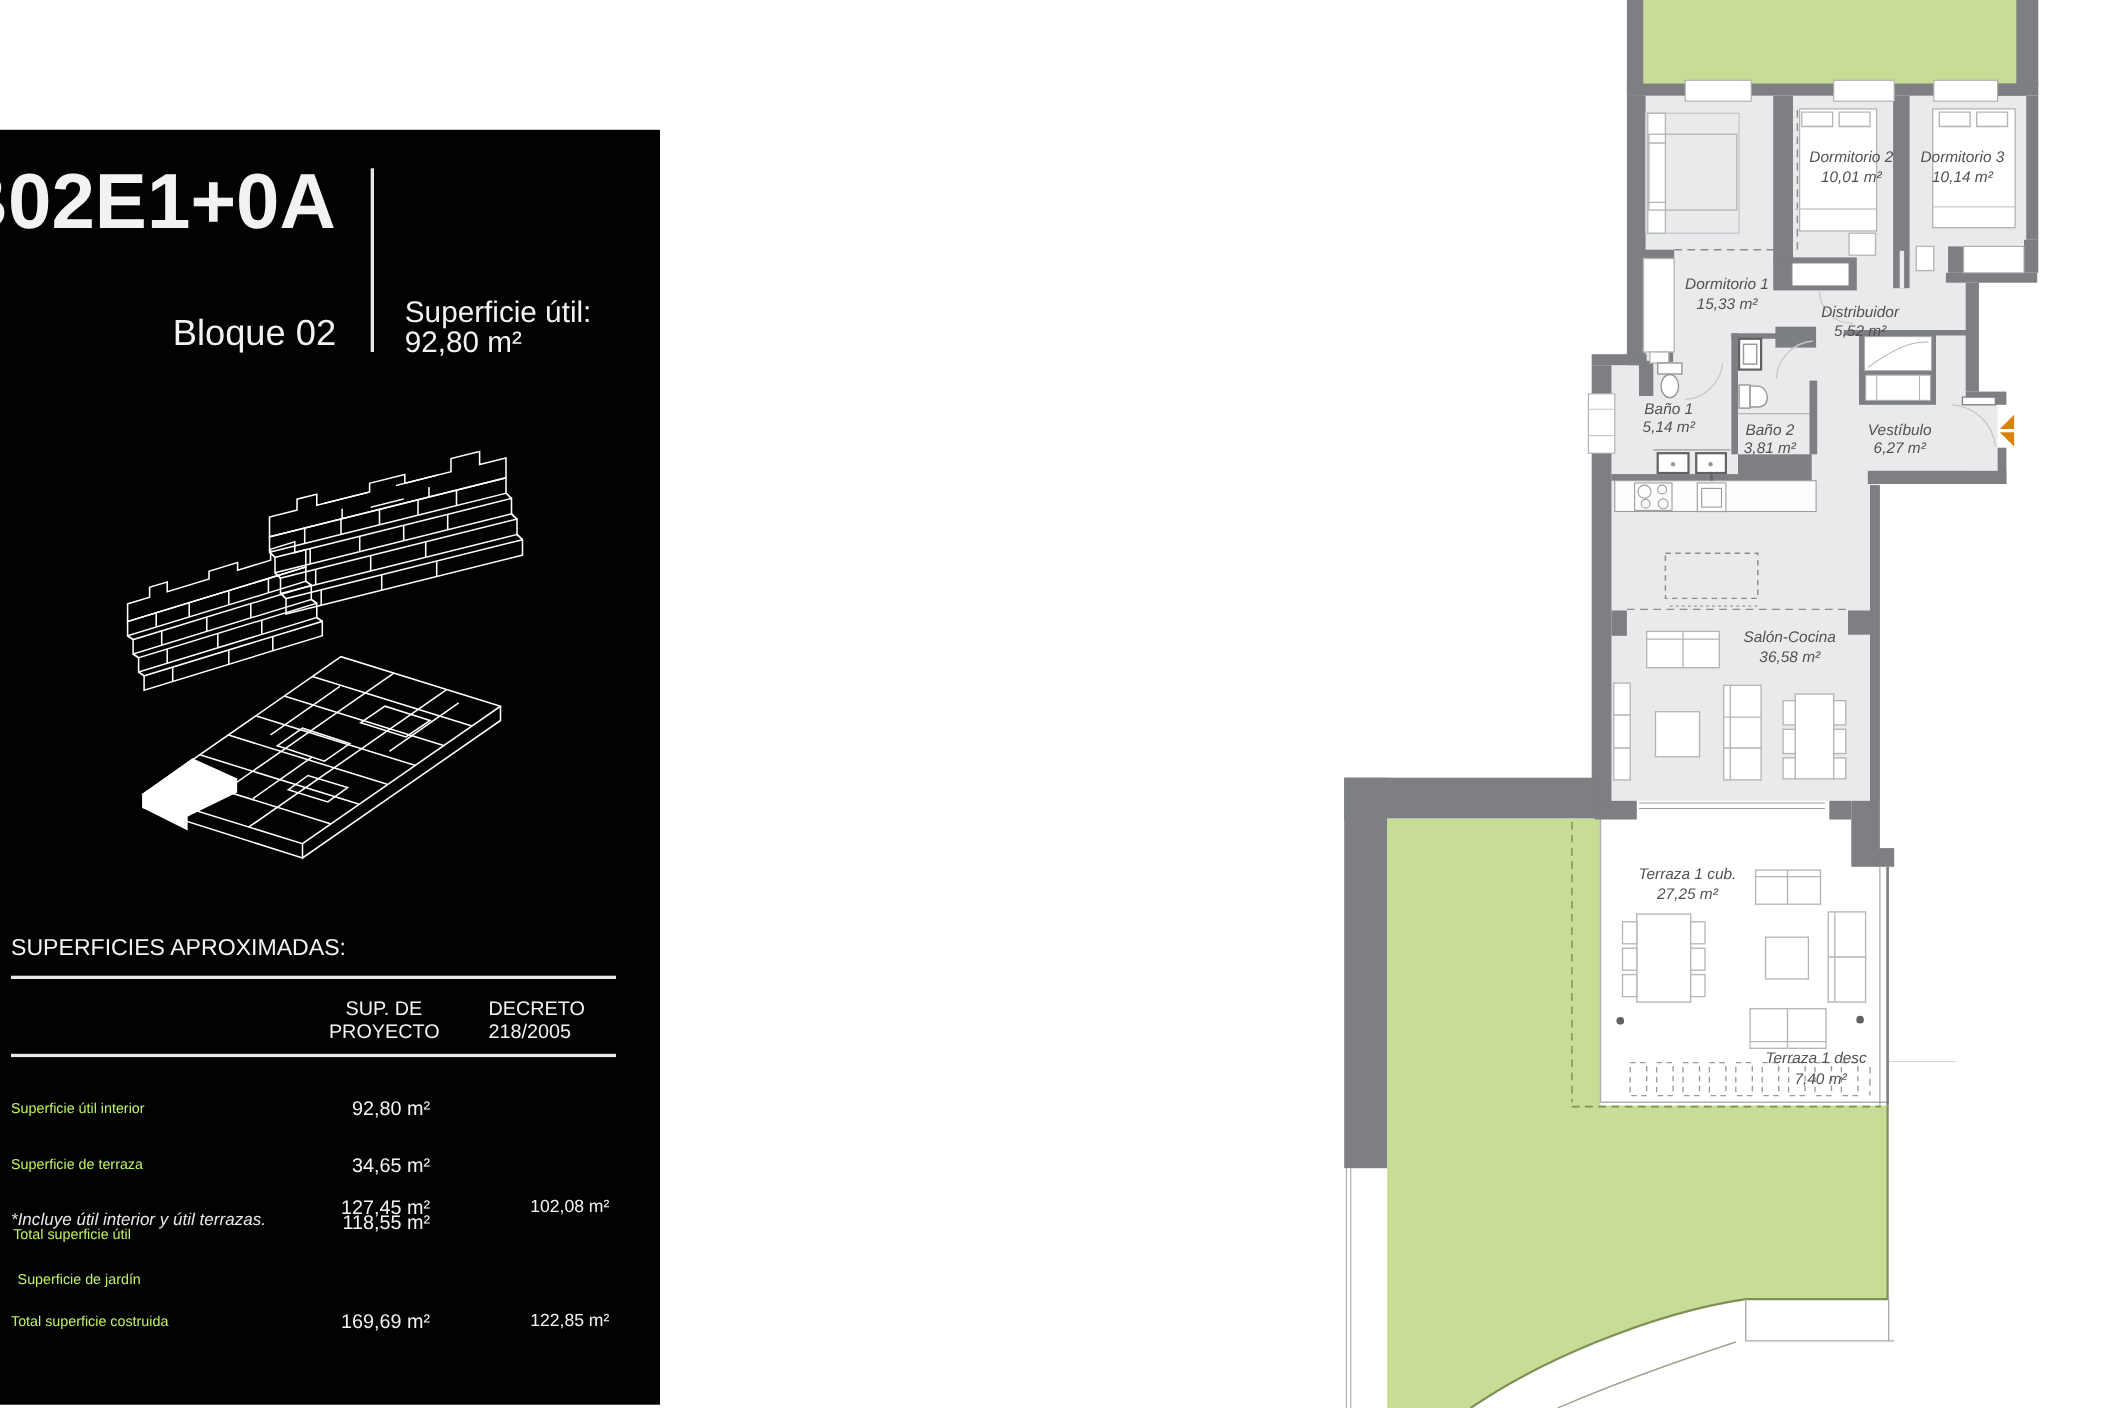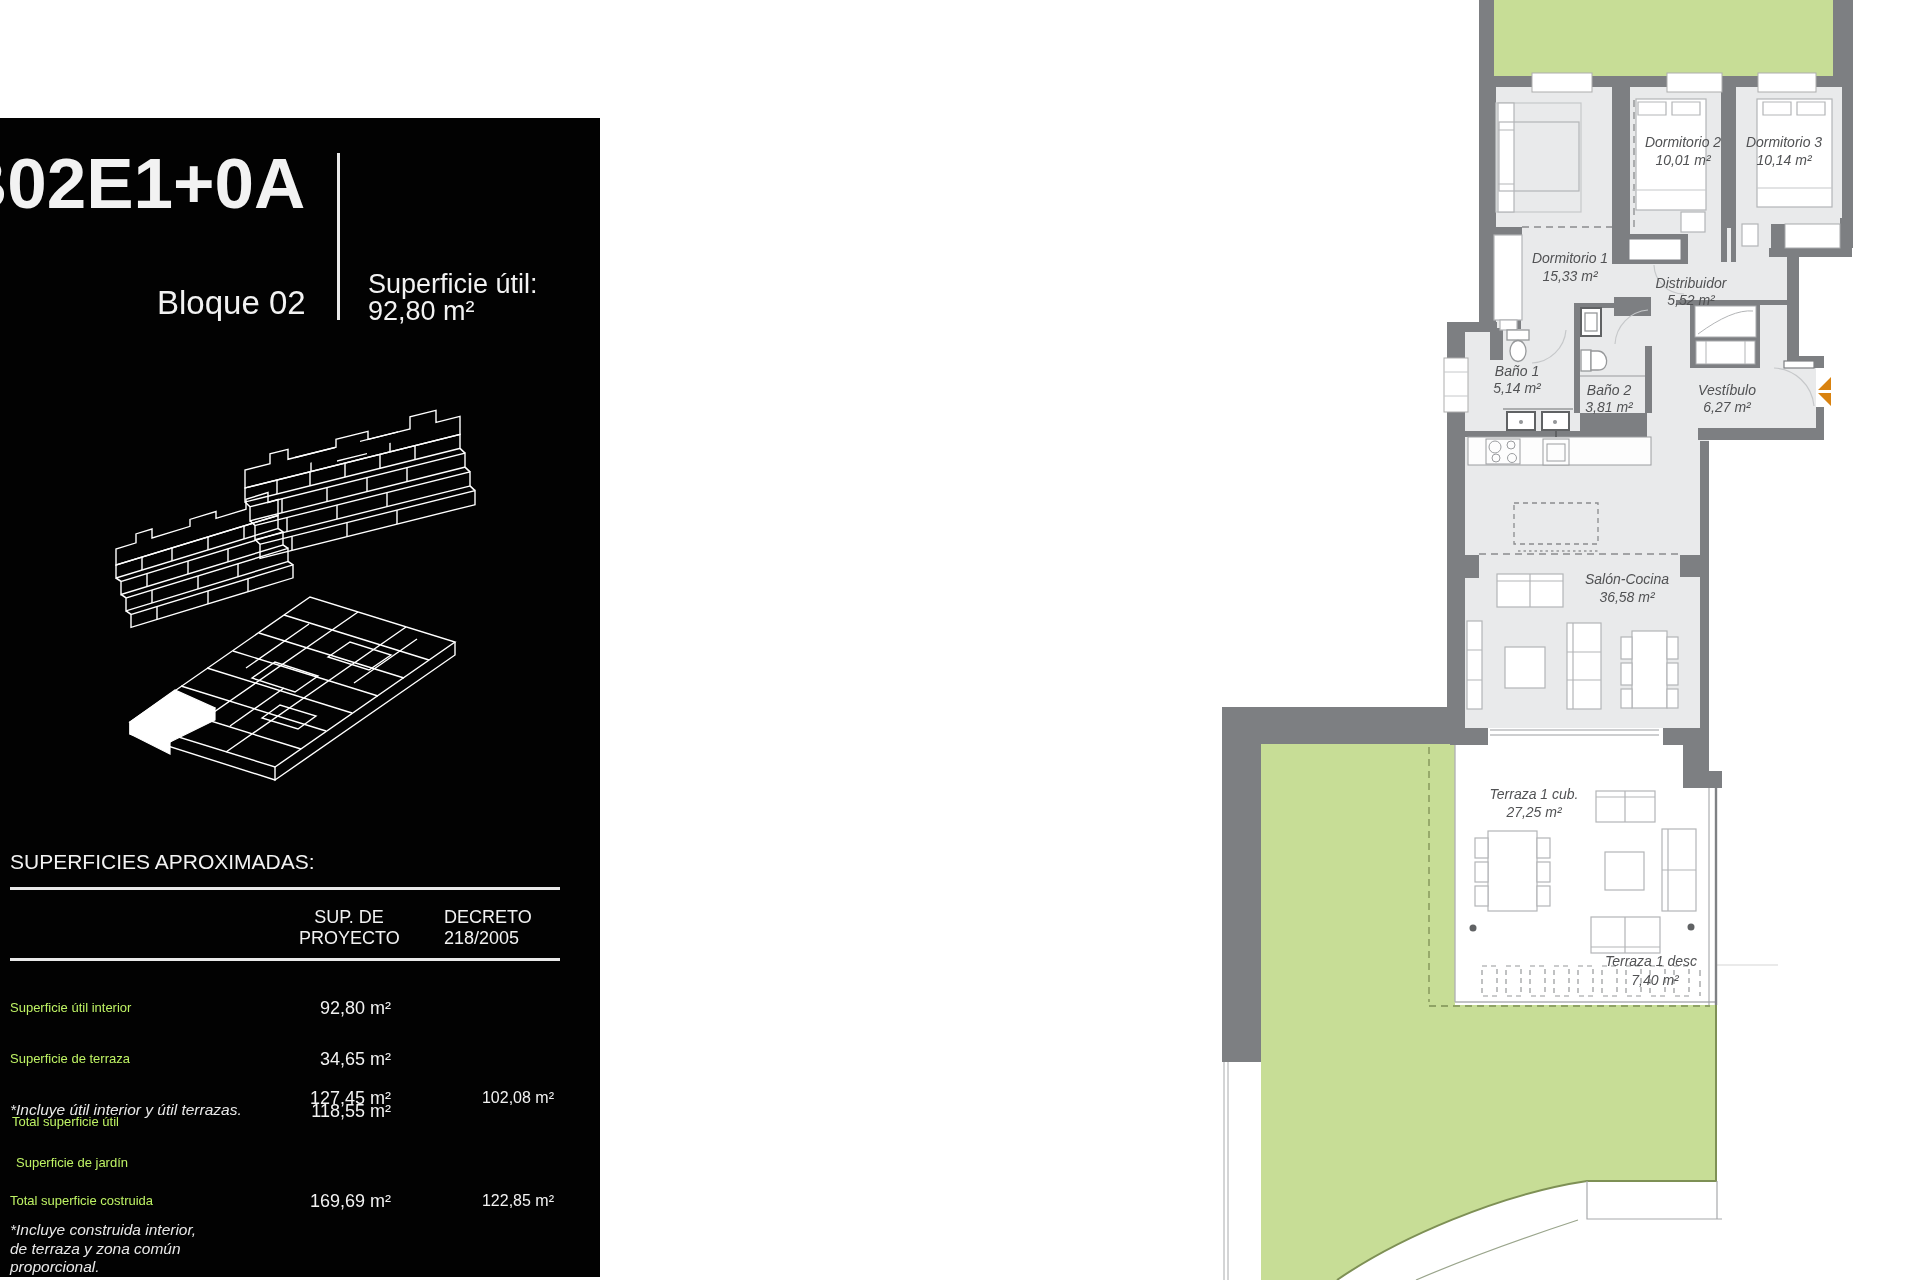--- a/index.html
+++ b/index.html
@@ -71,21 +71,20 @@
   <div class="v1" style="top:932px;">34,65 m²</div>
   <div class="row" style="left:12px;top:995px;text-align:center;">Total superficie útil</div>
   <div class="v1" style="top:971px;">127,45 m²</div>
   <div class="v2" style="top:971px;">102,08 m²</div>
   <div class="note" style="left:10px;top:983px;">*Incluye útil interior y útil terrazas.</div>
   <div class="row" style="left:16px;top:1036px;">Superficie de jardín</div>
   <div class="v1" style="top:984px;">118,55 m²</div>
   <div class="row" style="left:10px;top:1074px;">Total superficie costruida</div>
   <div class="v1" style="top:1074px;">169,69 m²</div>
   <div class="v2" style="top:1074px;">122,85 m²</div>
-  <div class="note" style="left:10px;top:1103px;">*Incluye construida interior,<br>de terraza y zona común<br>proporcional.</div>
 </div>
 <svg id="plan" width="1920" height="1280" viewBox="0 0 1920 1280">
 <g id="greens">
   <rect x="1494" y="0" width="340" height="77" fill="#c7dd96"></rect>
   <path d="M1261,744 H1455 V1005 H1716 V1181 H1587 C1500,1194 1398,1238 1337,1280 L1261,1280 Z" fill="#c7dd96"></path>
   <path d="M1716,1005 V1181 H1587 C1500,1194 1398,1238 1337,1280" fill="none" stroke="#7e9055" stroke-width="2"></path>
   <path d="M1578,1220 C1520,1239 1465,1259 1416,1280" fill="none" stroke="#9aa58c" stroke-width="1.2"></path>
   <path d="M1587,1181 V1219 H1722 M1717,1181 V1219" fill="none" stroke="#a8aaac" stroke-width="1.2"></path>
   <path d="M1224,1062 V1280 M1228,1062 V1280" stroke="#a8aaac" stroke-width="1"></path>
   <path d="M1701,965 H1778" stroke="#d5d5d5" stroke-width="1"></path>

